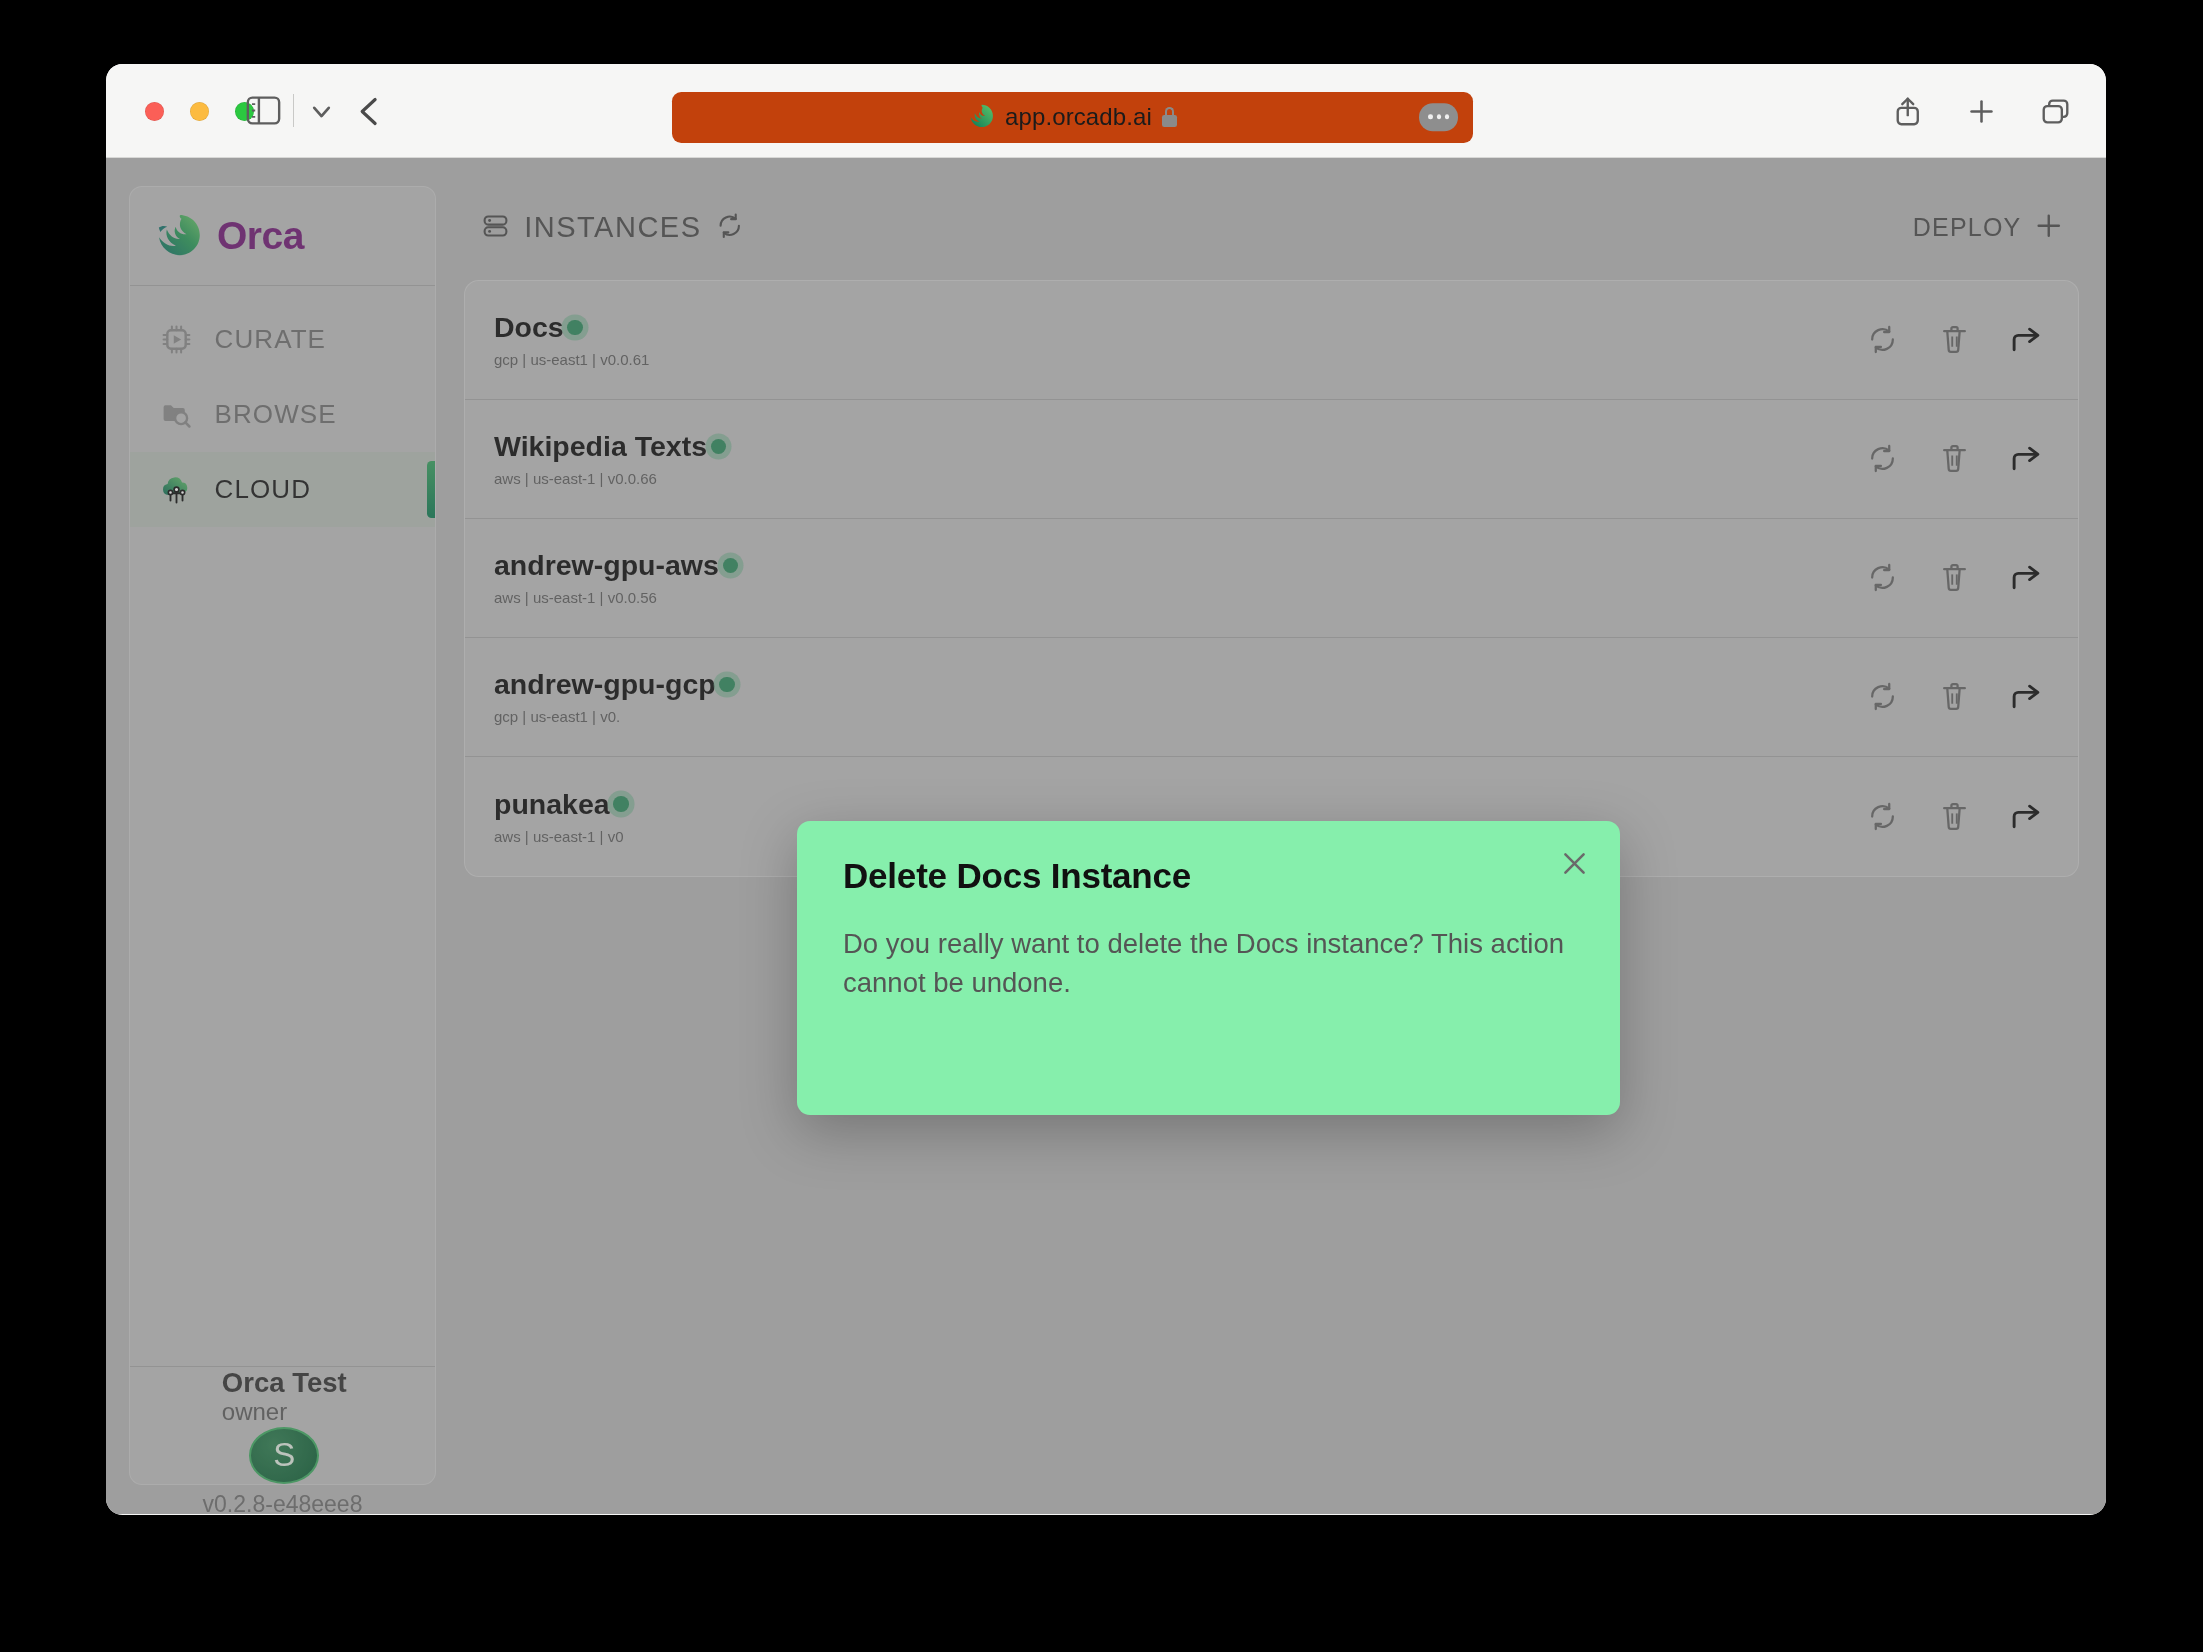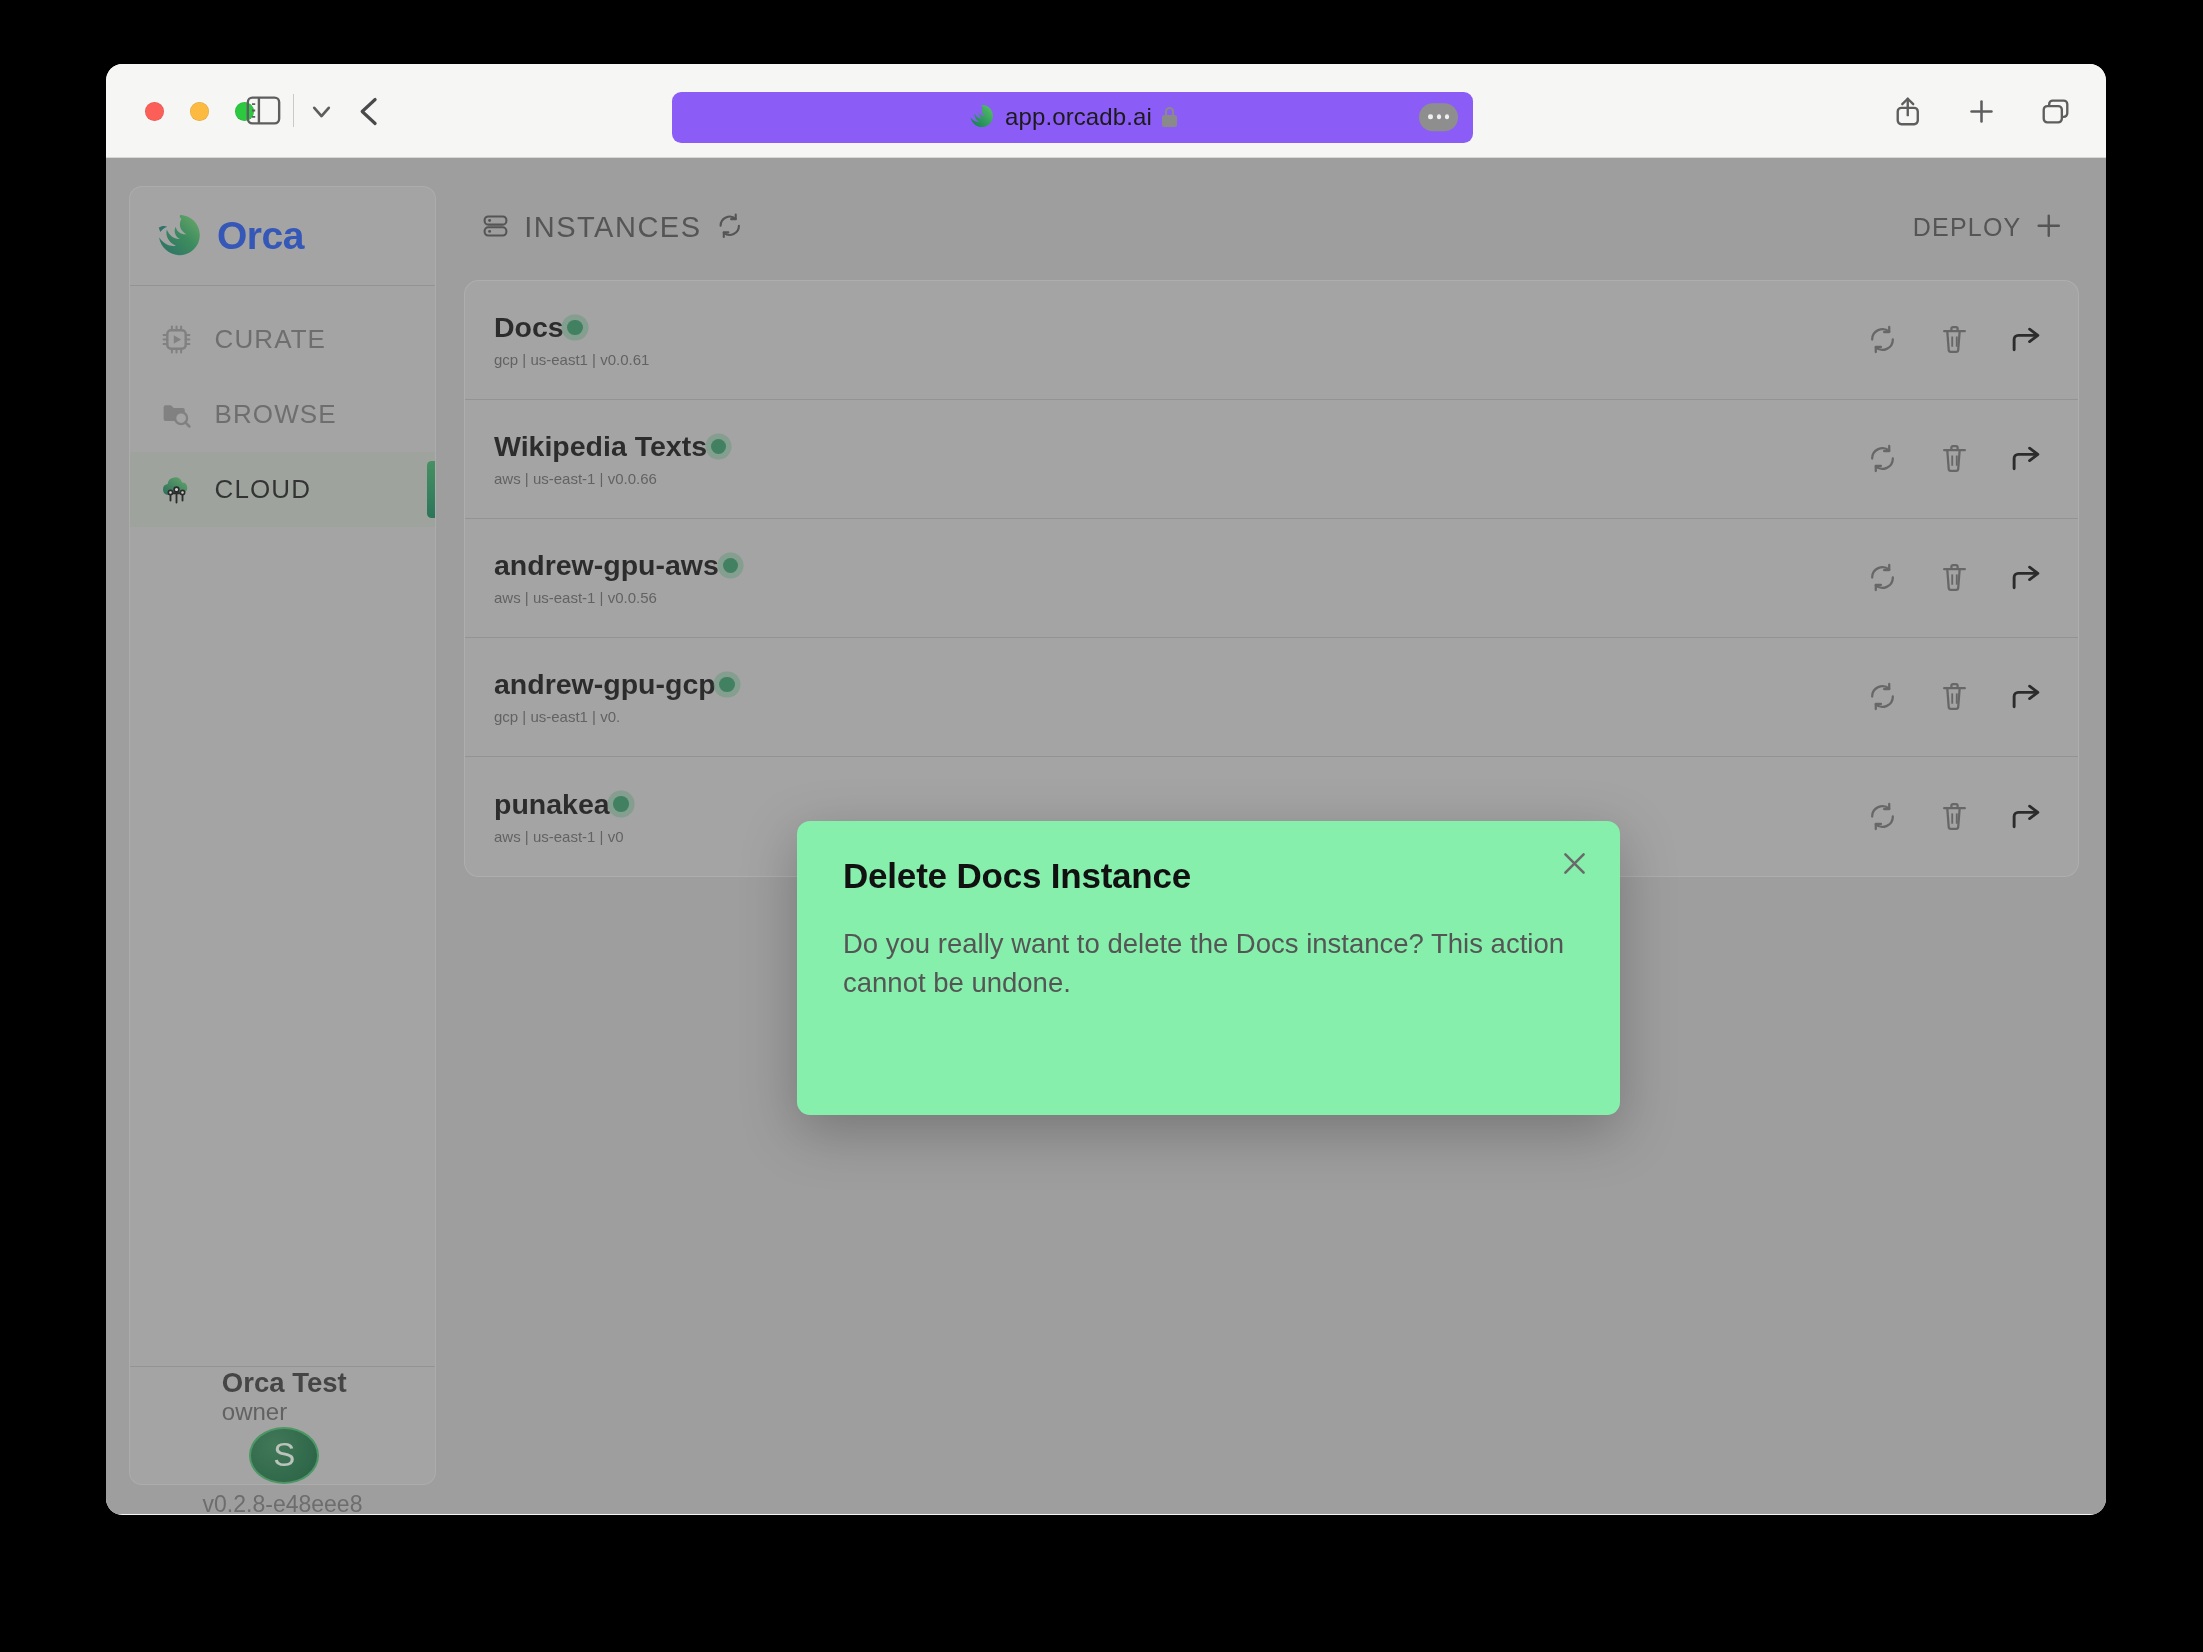--- a/index.html
+++ b/index.html
@@ -35,21 +35,21 @@
   .tl.green { background: #2bc840; box-shadow: inset 0 0 0 0.5px rgba(0,0,0,.12); }
 
   .sidebar-toggle { position: absolute; left: 139px; top: 29px; width: 37px; height: 35px; }
   .tb-divider { position: absolute; left: 187px; top: 30px; width: 0.9px; height: 33px; background: #c9c9c7; }
   .chev-down { position: absolute; left: 200px; top: 33px; width: 31px; height: 29px; }
   .back-btn { position: absolute; left: 246px; top: 27.5px; width: 37px; height: 39px; }
 
   #url-bar {
     position: absolute; left: 566px; top: 27.5px;
     width: 801px; height: 51px;
-    background: #8b5cf6;
+    background: #c2410c;
     border-radius: 9.2px;
     display: flex; align-items: center; justify-content: center;
   }
   #url-bar .url-inner { display: flex; align-items: center; gap: 10px; }
   #url-text { font-size: 24px; color: #1b1b1b; letter-spacing: 0.1px; }
   .lock-ico { width: 15.6px; height: 20px; position: relative; }
   .lock-body { position: absolute; bottom: 0; left: 0; width: 15.6px; height: 12px; background: #8a8a8a; border-radius: 2.3px; }
   .lock-shackle { position: absolute; top: 0; left: 3.2px; width: 9.2px; height: 10px; border: 2.3px solid #8a8a8a; border-bottom: none; border-radius: 4.6px 4.6px 0 0; }
   #url-more {
     position: absolute; right: 14.7px; top: 50%; transform: translateY(-50%);
@@ -72,21 +72,21 @@
     border-radius: 13px;
     border: 0.9px solid rgba(255,255,255,0.18);
     display: flex; flex-direction: column;
     overflow: hidden;
   }
   #brand {
     height: 99px; display: flex; align-items: center; gap: 13px;
     padding-left: 24px;
     border-bottom: 0.9px solid rgba(120,120,120,0.35);
   }
-  #brand .brand-text { font-size: 39px; font-weight: 700; color: #1d4ed8; letter-spacing: -0.5px; }
+  #brand .brand-text { font-size: 39px; font-weight: 700; color: #701a75; letter-spacing: -0.5px; }
 
   .nav-list { padding-top: 16.5px; }
   .nav-item {
     position: relative;
     height: 75px; display: flex; align-items: center; gap: 20px;
     padding-left: 27.5px;
   }
   .nav-item .nav-label { font-size: 26px; letter-spacing: 1.1px; color: #6f6f6f; }
   .nav-item.active { background: #b3bbb4; }
   .nav-item.active .nav-label { color: #1b1b1b; }

